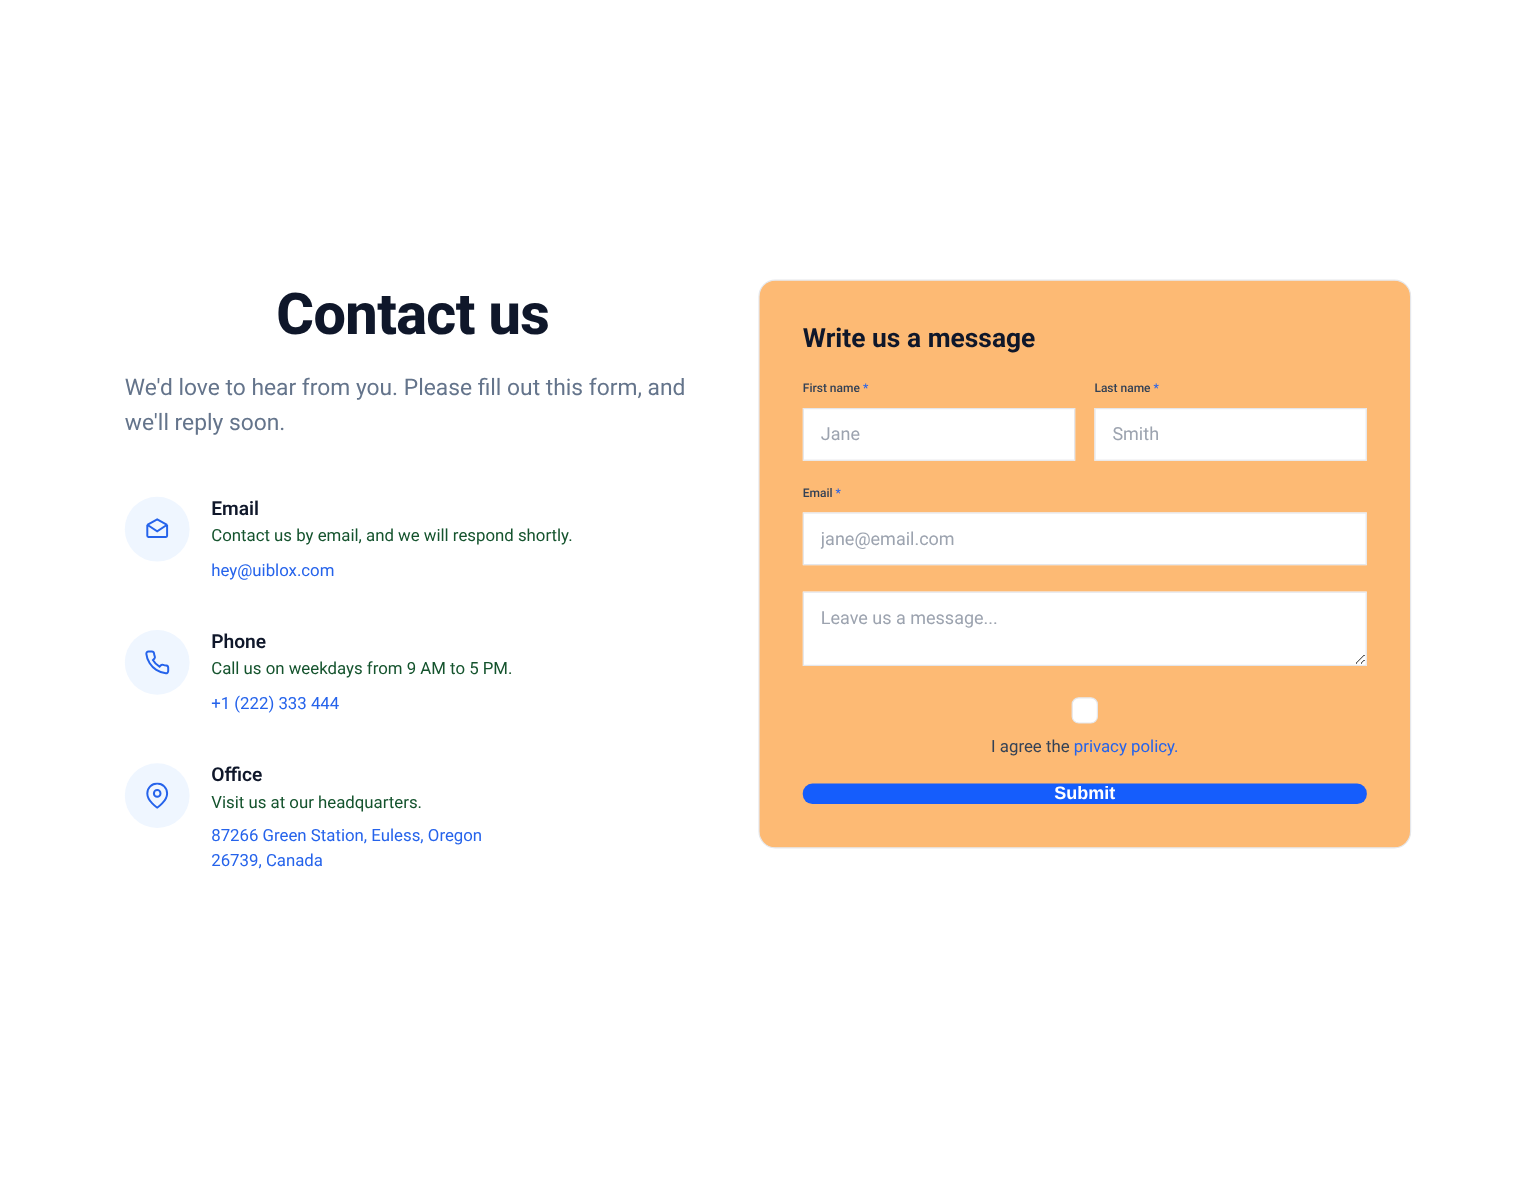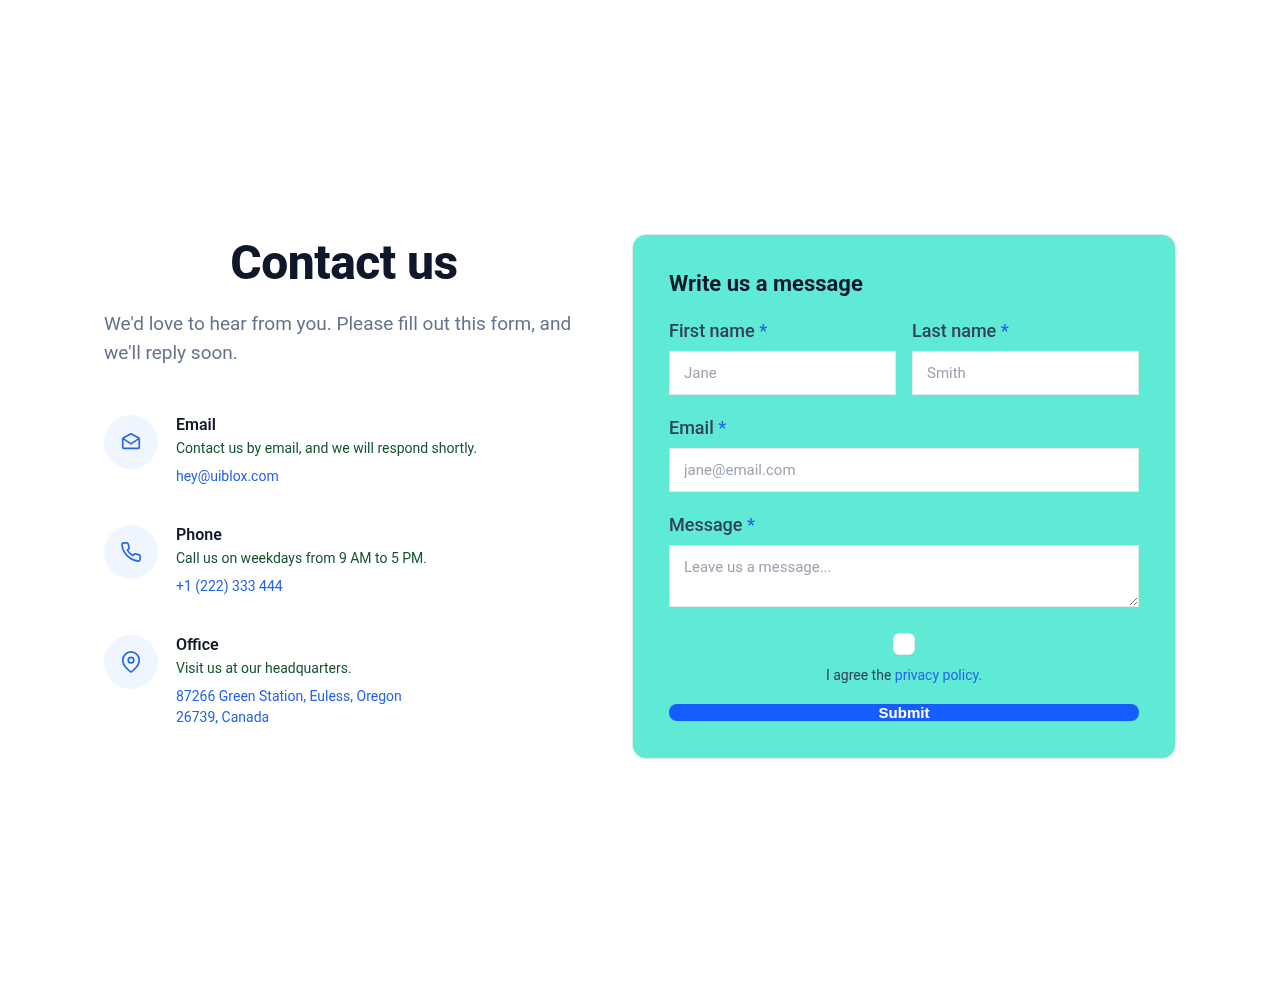--- a/index.html
+++ b/index.html
@@ -81,42 +81,42 @@
       font-size: 14px;
       color: #2563eb;
       line-height: 1.5;
       text-decoration: none;
       display: inline-block;
     }
     .card {
       border: 1px solid #e5e7eb;
       border-radius: 14px;
       padding: 36px;
-      background: #5eead4;
+      background: #fdba74;
     }
     .card-title {
       font-size: 22px;
       font-weight: 700;
       color: #0f172a;
       margin-bottom: 24px;
     }
     .row {
       display: flex;
       gap: 16px;
       margin-bottom: 22px;
     }
     .field {
       flex: 1;
       margin-bottom: 22px;
     }
     .row .field {
       margin-bottom: 0;
     }
     .label {
-      font-size: 18px;
+      font-size: 10px;
       font-weight: 500;
       color: #334155;
       margin-bottom: 10px;
       display: block;
     }
     .req {
       color: #2563eb;
     }
     .input, .textarea {
       width: 100%;
@@ -233,21 +233,20 @@
           <input class="input" type="text" placeholder="Smith" style="">
         </div>
       </div>
 
       <div class="field">
         <label class="label"><span>Email </span><span class="req">*</span></label>
         <input class="input" type="email" placeholder="jane@email.com" style="">
       </div>
 
       <div class="field">
-        <label class="label"><span>Message </span><span class="req">*</span></label>
         <textarea class="textarea" placeholder="Leave us a message..." style=""></textarea>
       </div>
 
       <div class="checkbox-row">
         <div class="checkbox"></div>
         <span>
           <span>I agree the </span><a href="#" class="policy-link">privacy policy.</a>
         </span>
       </div>
 

